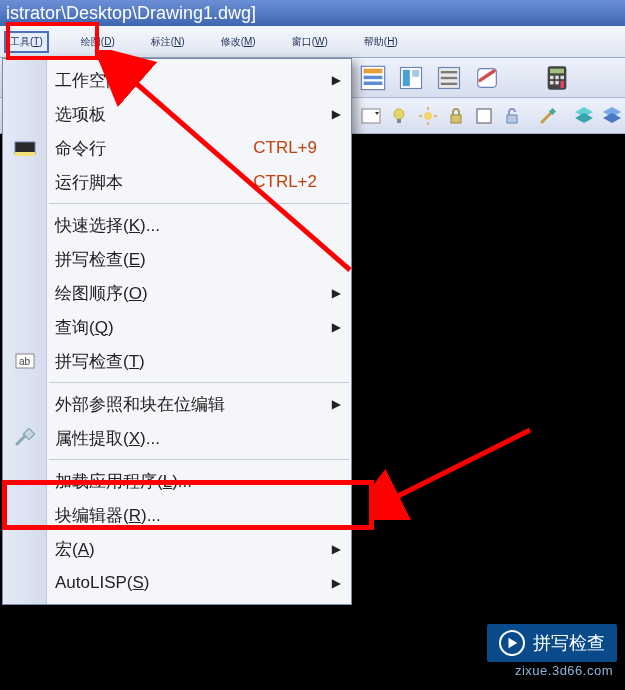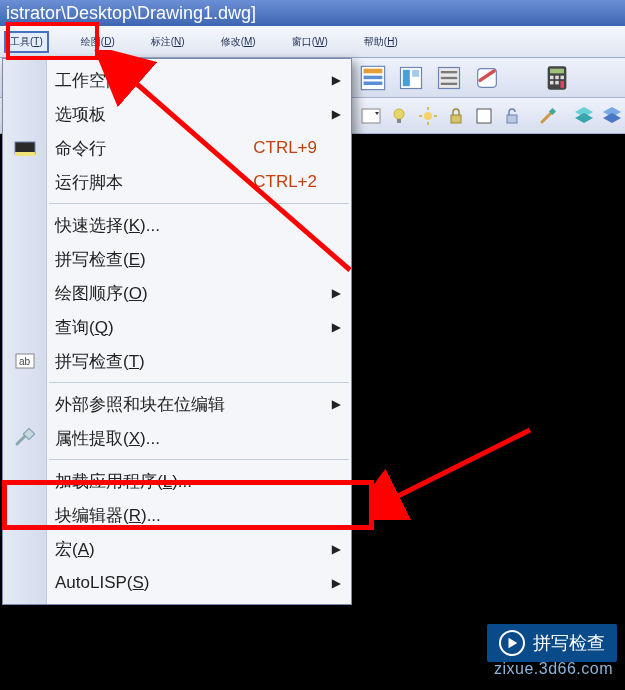--- a/index.html
+++ b/index.html
@@ -293,13 +293,13 @@
 </svg>
 
 <div class="watermark">
   <span class="logo-circle">
     <svg viewBox="0 0 16 16" width="14" height="14">
         <polygon points="4,2 14,8 4,14" fill="#fff"></polygon>
       </svg>
   </span>
   <span>拼写检查</span>
 </div>
-<div class="sub" style="position:absolute; right:12px; bottom:12px; font-size:16px; color:#8db4da; z-index:5; letter-spacing:0.5px;">zixue.3d66.com</div>
+<div class="sub" style="position:absolute; right:12px; bottom:12px; font-size:13px; color:#8db4da; z-index:5; letter-spacing:0.5px;">zixue.3d66.com</div>
 
 </body></html>

